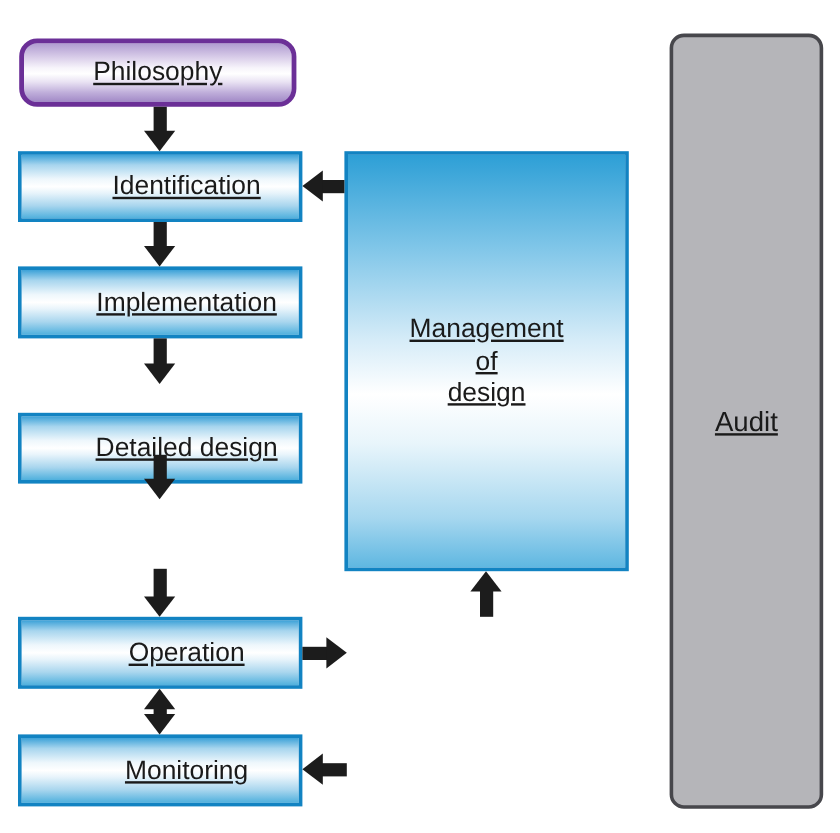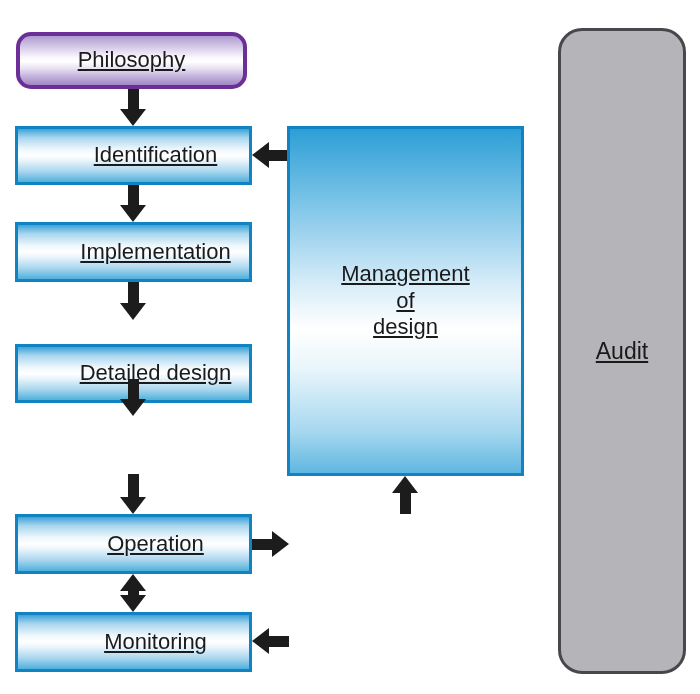--- a/index.html
+++ b/index.html
@@ -46,21 +46,21 @@
   
   .purple-box {
     border: 4px solid #6b2f97;
     border-radius: 15px;
     background: linear-gradient(180deg,
       #af9bd0 0%, #d9cde9 24%, #f7f4fb 42%, #ffffff 52%,
       #e9e2f3 66%, #bfaeda 84%, #a189c6 100%);
   }
   .audit-box {
     border: 3px solid #47474c;
-    border-radius: 24px;
+    border-radius: 12px;
     background: #b5b5b9;
     font-size: 23px;
   }
   
   .arr { position: absolute; }
   .arr .shaft-v {
     position: absolute;
     left: 50%;
     margin-left: -5.5px;
     width: 11px;

